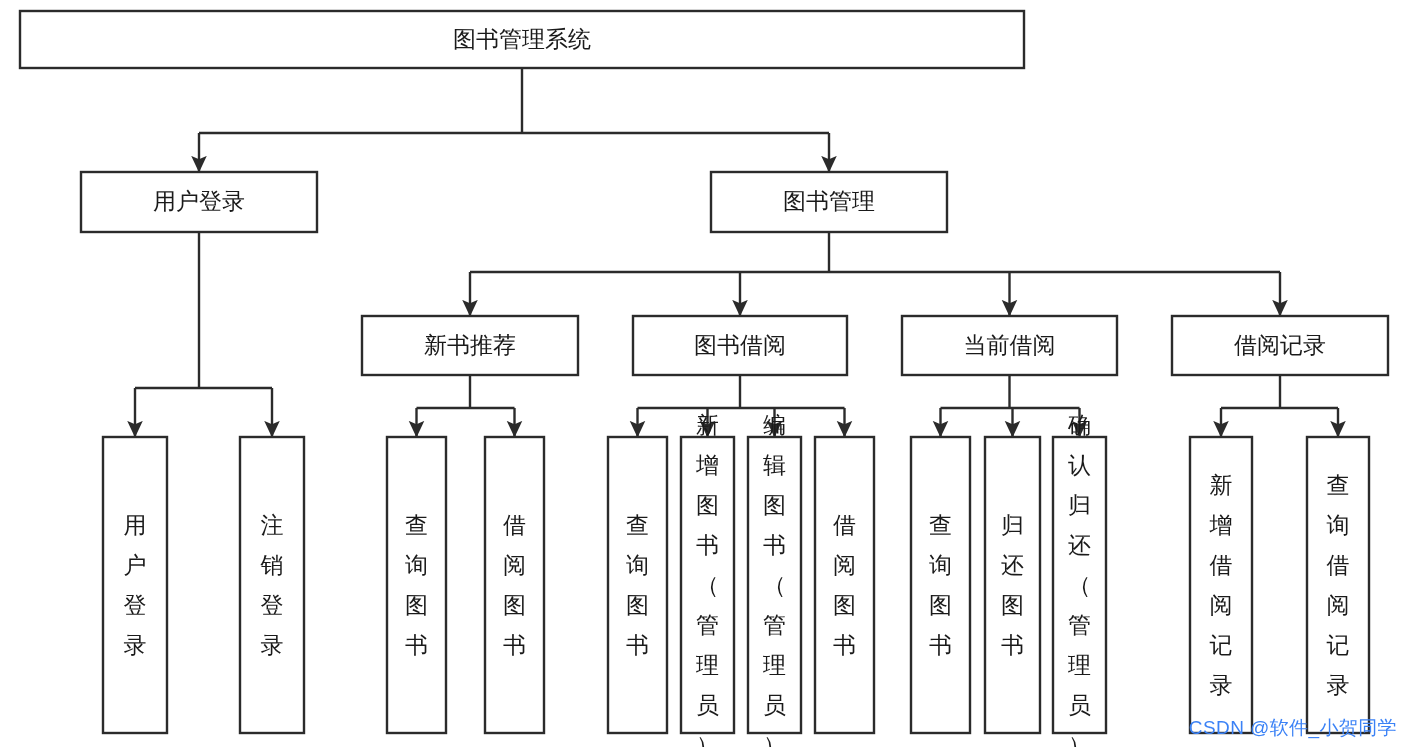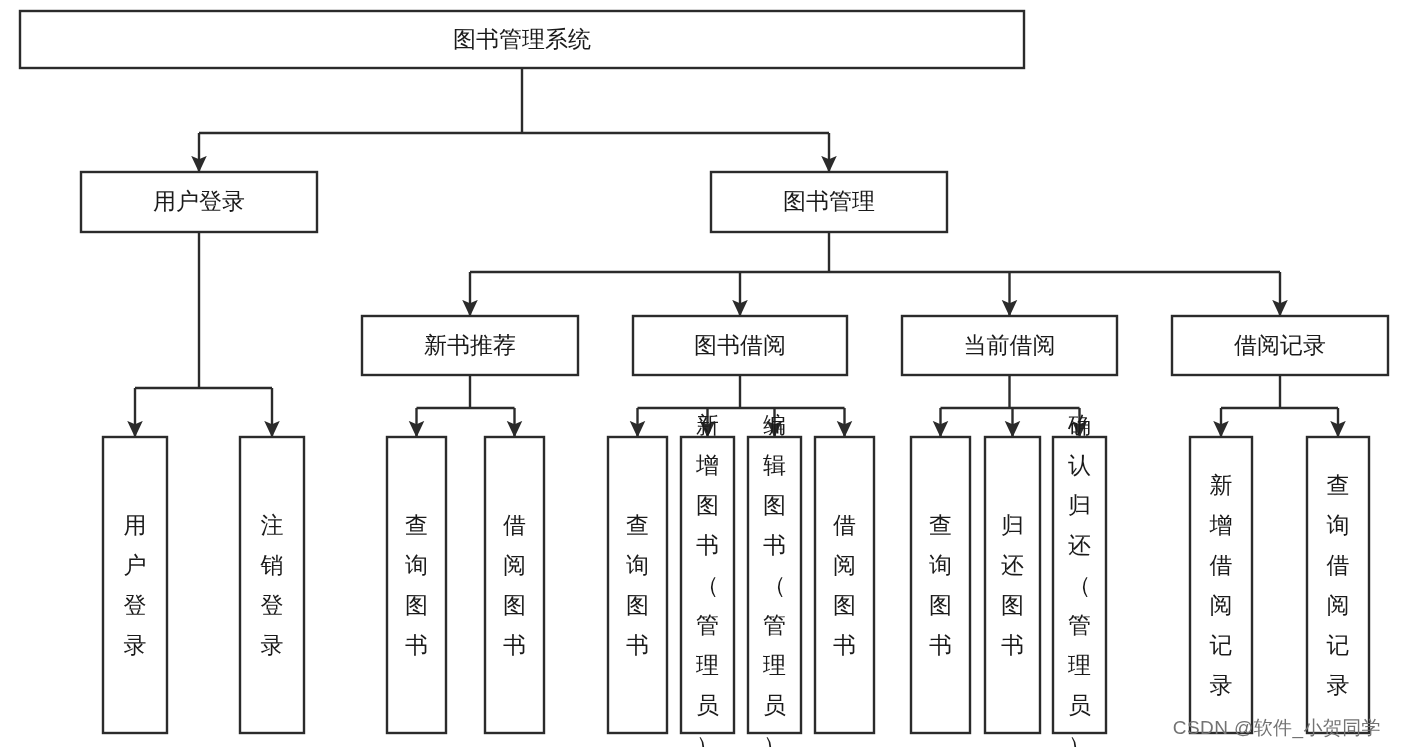--- a/index.html
+++ b/index.html
@@ -31,25 +31,25 @@
   .connector{
     stroke:#2b2b2b;
     stroke-width:2.4;
     fill:none;
     stroke-linecap:butt;
   }
   .arrow-head{ fill:#2b2b2b; }
 
   .watermark{
     position:absolute;
-    right:24px;
+    right:8px;
     bottom:6px;
     font-family:"Liberation Sans","DejaVu Sans",sans-serif;
     font-size:19px;
-    color:#737373;
+    color:#3b82f6;
     letter-spacing:0.4px;
     white-space:nowrap;
     user-select:none;
   }
 </style>
 </head>
 <body>
 
 <svg id="diagram" viewBox="0 0 1405 747">
   <defs>

